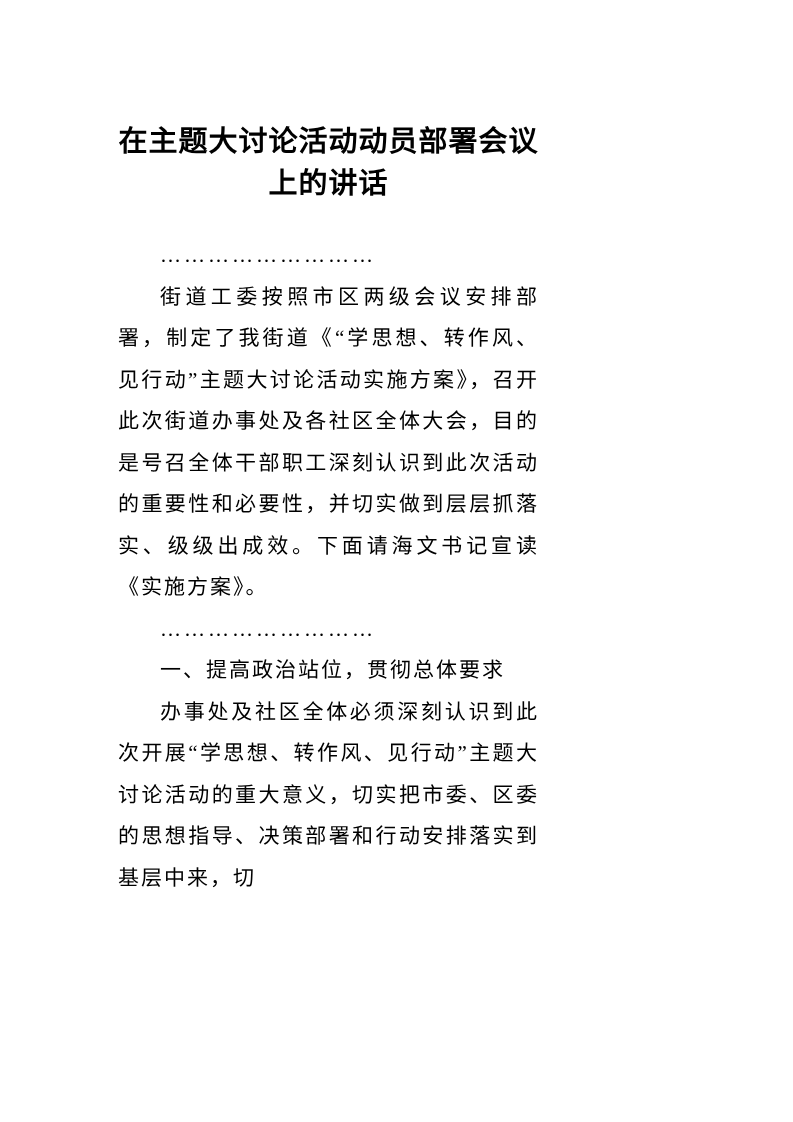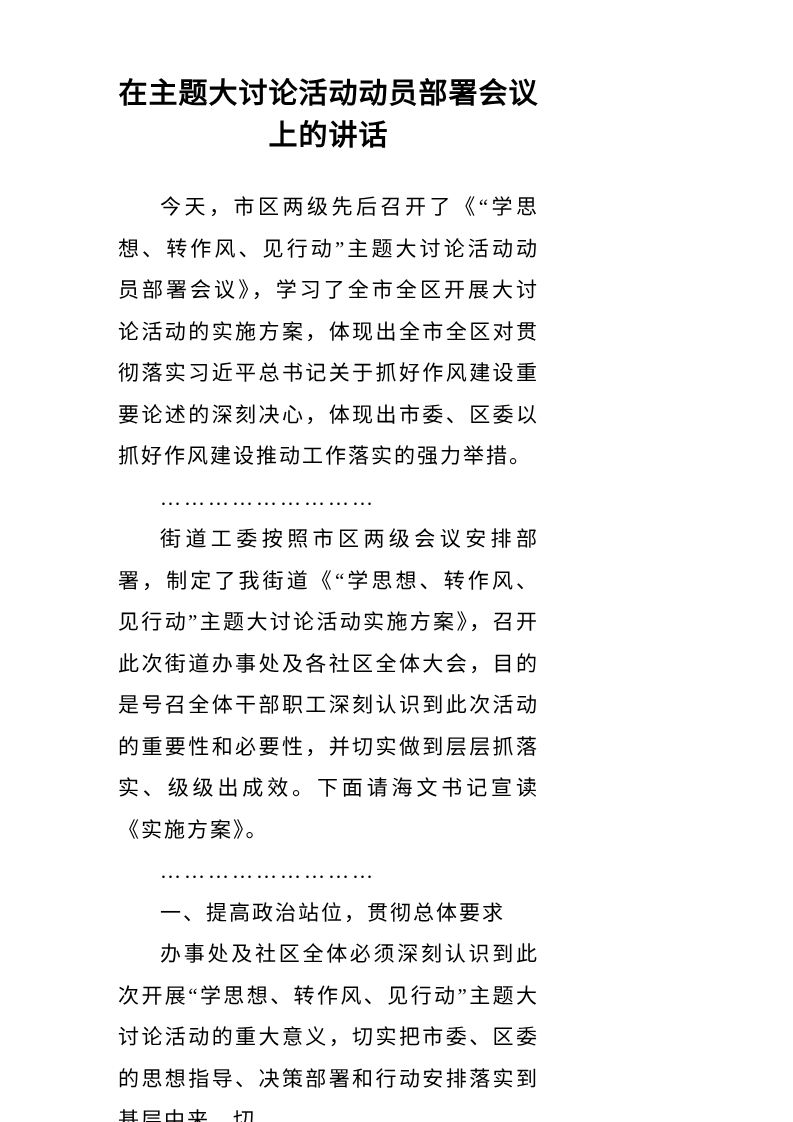--- a/index.html
+++ b/index.html
@@ -10,21 +10,21 @@
     width: 793px;
     height: 1122px;
     background: #ffffff;
     color: #000000;
     font-family: "Liberation Serif", "DejaVu Serif", serif;
   }
   .page {
     box-sizing: border-box;
     width: 649px;
     height: 1122px;
-    padding: 72px 110px 0 118px;
+    padding: 120px 110px 0 118px;
     overflow: hidden;
     background: #ffffff;
   }
   .doc-title {
     margin: 0;
     font-size: 29px;
     font-weight: 700;
     text-align: center;
     line-height: 42px;
     letter-spacing: 1px;
@@ -47,20 +47,19 @@
   .para.heading {
     font-weight: 400; 
   }
 </style>
 </head>
 <body>
 
 <div class="page">
   <h1 class="doc-title">在主题大讨论活动动员部署会议上的讲话</h1>
   <div class="doc-body" id="doc-body">
-      <p class="para body">今天，市区两级先后召开了《“学思想、转作风、见行动”主题大讨论活动动员部署会议》，学习了全市全区开展大讨论活动的实施方案，体现出全市全区对贯彻落实习近平总书记关于抓好作风建设重要论述的深刻决心，体现出市委、区委以抓好作风建设推动工作落实的强力举措。</p>
       <p class="para dots">………………………</p>
       <p class="para body">街道工委按照市区两级会议安排部署，制定了我街道《“学思想、转作风、见行动”主题大讨论活动实施方案》，召开此次街道办事处及各社区全体大会，目的是号召全体干部职工深刻认识到此次活动的重要性和必要性，并切实做到层层抓落实、级级出成效。下面请海文书记宣读《实施方案》。</p>
       <p class="para dots">………………………</p>
       <p class="para heading">一、提高政治站位，贯彻总体要求</p>
       <p class="para body">办事处及社区全体必须深刻认识到此次开展“学思想、转作风、见行动”主题大讨论活动的重大意义，切实把市委、区委的思想指导、决策部署和行动安排落实到基层中来，切</p>
     </div>
 </div>
 
 </body></html>

